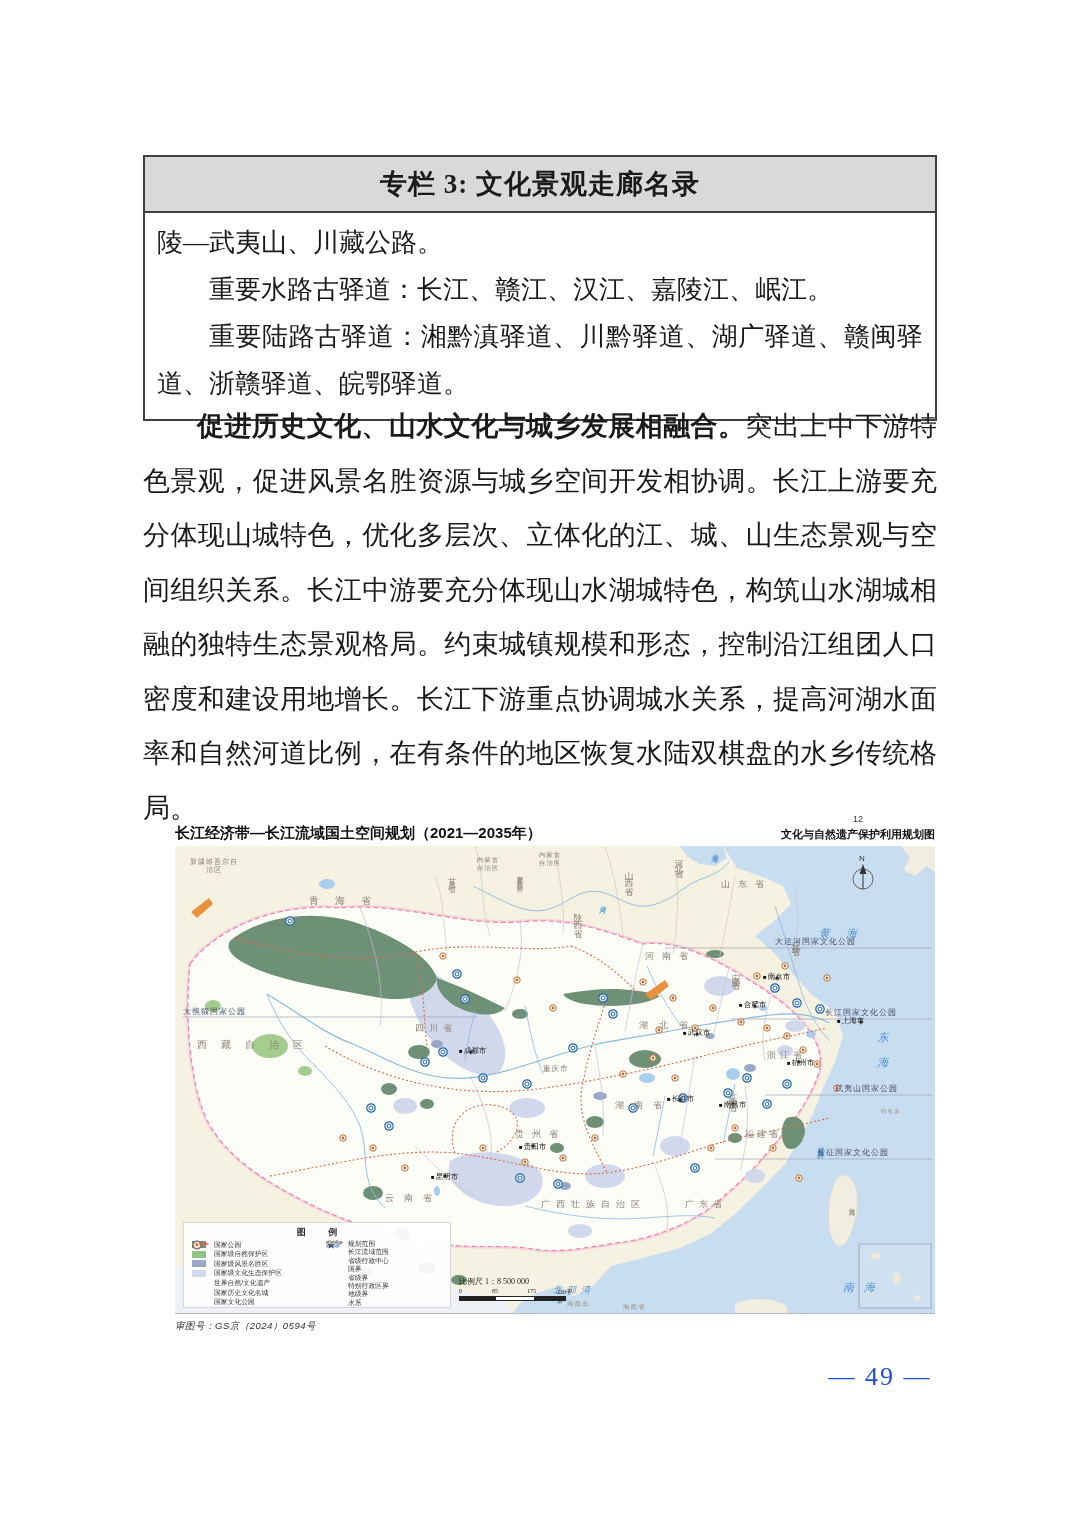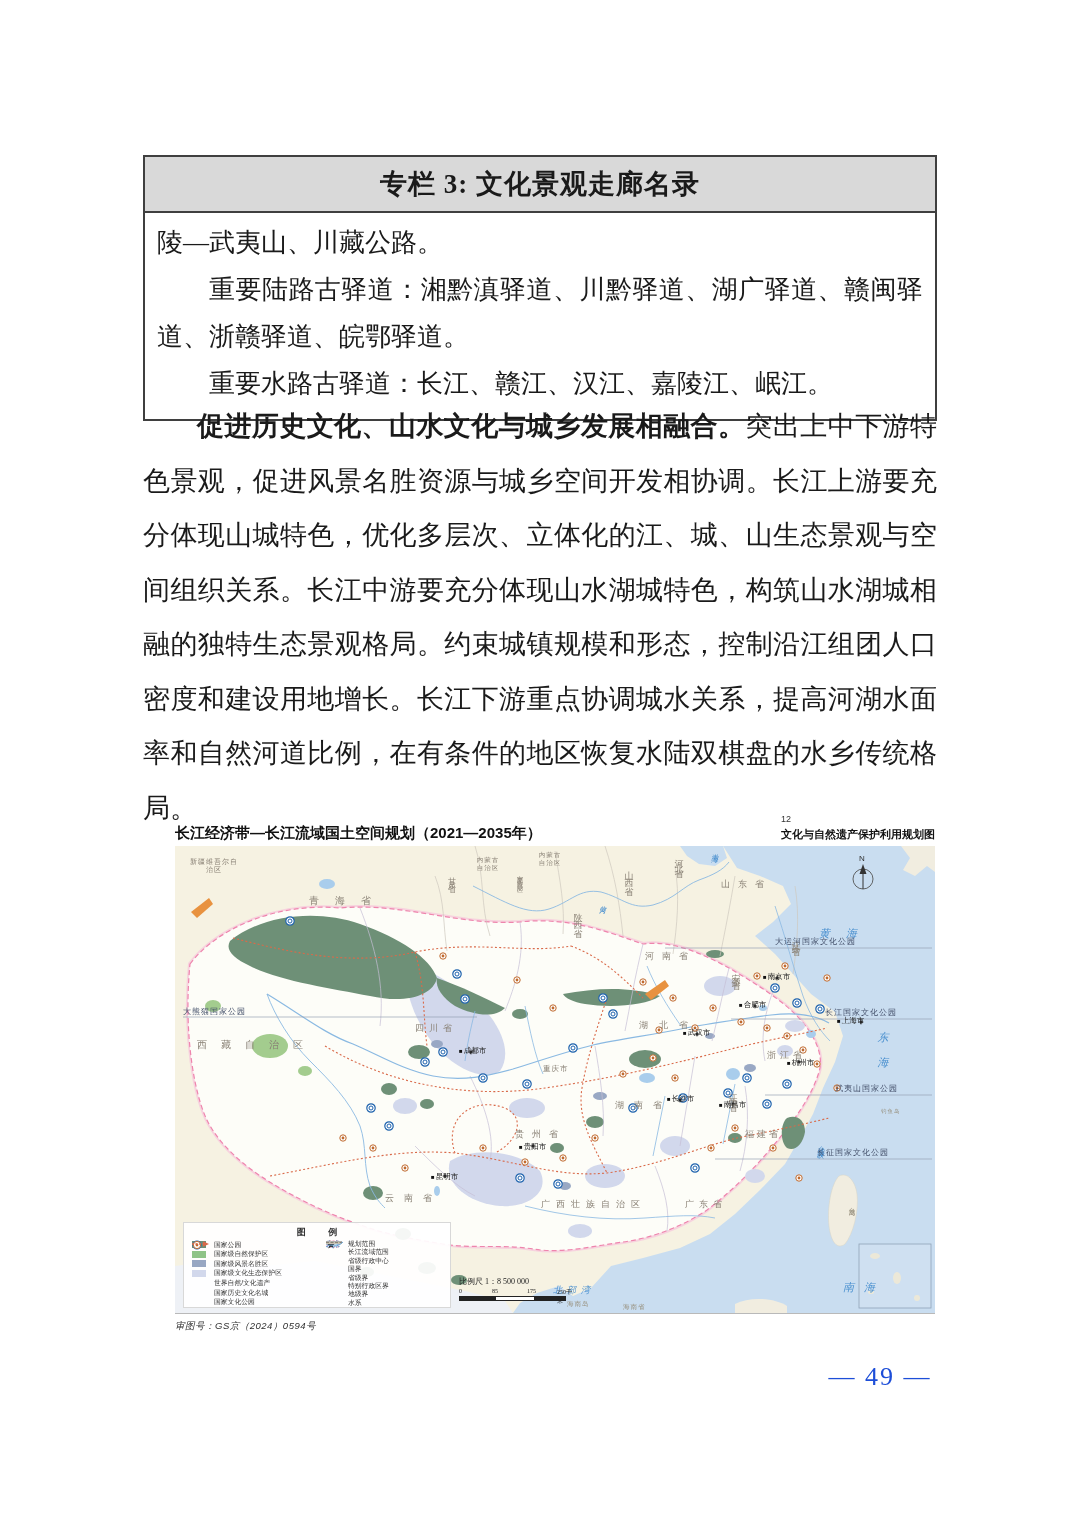--- a/index.html
+++ b/index.html
@@ -17,21 +17,21 @@
 
   
   .mainpara{position:absolute;left:143px;top:372px;width:794px;font-size:27px;
             line-height:54.5px;text-align:justify;text-indent:2em;}
   .mainpara .lead{font-weight:bold;}
 
   
   .mapwrap{position:absolute;left:175px;top:814px;width:760px;font-family:"Liberation Sans",sans-serif;}
   .maphead{display:flex;justify-content:space-between;align-items:flex-end;margin-bottom:3px;}
   .maphead .mtitle{font-size:15px;font-weight:bold;color:#111;}
-  .maphead .mright{text-align:left;line-height:1.15;}
+  .maphead .mright{text-align:center;line-height:1.15;}
   .maphead .mindex{font-size:9px;color:#333;}
   .maphead .msub{font-size:11px;color:#111;font-weight:bold;}
   .canvas{position:relative;width:760px;height:467px;background:#f6f2e2;overflow:hidden;
           border-bottom:1px solid #b9b9b9;}
   .canvas svg{position:absolute;left:0;top:0;}
 
   .lbl{position:absolute;white-space:nowrap;}
   .prov{font-size:9px;color:#8a8276;letter-spacing:8px;}
   .prov-sm{font-size:7px;letter-spacing:1px;}
   .prov-v{writing-mode:vertical-rl;letter-spacing:6px;}
@@ -70,22 +70,22 @@
   .pageno{position:absolute;left:770px;top:1362px;width:220px;text-align:center;
           font-size:26px;letter-spacing:2px;color:#1d4ed8;}
 </style>
 </head>
 <body>
 
 <div class="colbox">
   <div class="colbox-head">专栏 3: 文化景观走廊名录</div>
   <div class="colbox-body">
     <p>陵—武夷山、川藏公路。</p>
+    <p class="ind">重要水路古驿道：长江、赣江、汉江、嘉陵江、岷江。</p>
     <p class="ind">重要陆路古驿道：湘黔滇驿道、川黔驿道、湖广驿道、赣闽驿道、浙赣驿道、皖鄂驿道。</p>
-    <p class="ind">重要水路古驿道：长江、赣江、汉江、嘉陵江、岷江。</p>
   </div>
 </div>
 
 <p class="mainpara"><span class="lead">促进历史文化、山水文化与城乡发展相融合。</span><span>突出上中下游特色景观，促进风景名胜资源与城乡空间开发相协调。长江上游要充分体现山城特色，优化多层次、立体化的江、城、山生态景观与空间组织关系。长江中游要充分体现山水湖城特色，构筑山水湖城相融的独特生态景观格局。约束城镇规模和形态，控制沿江组团人口密度和建设用地增长。长江下游重点协调城水关系，提高河湖水面率和自然河道比例，在有条件的地区恢复水陆双棋盘的水乡传统格局。</span></p>
 
 <div class="mapwrap">
   <div class="maphead">
     <span class="mtitle">长江经济带—长江流域国土空间规划（2021—2035年）</span>
     <span class="mright">
       <span class="mindex" style="display:block;">12</span>

